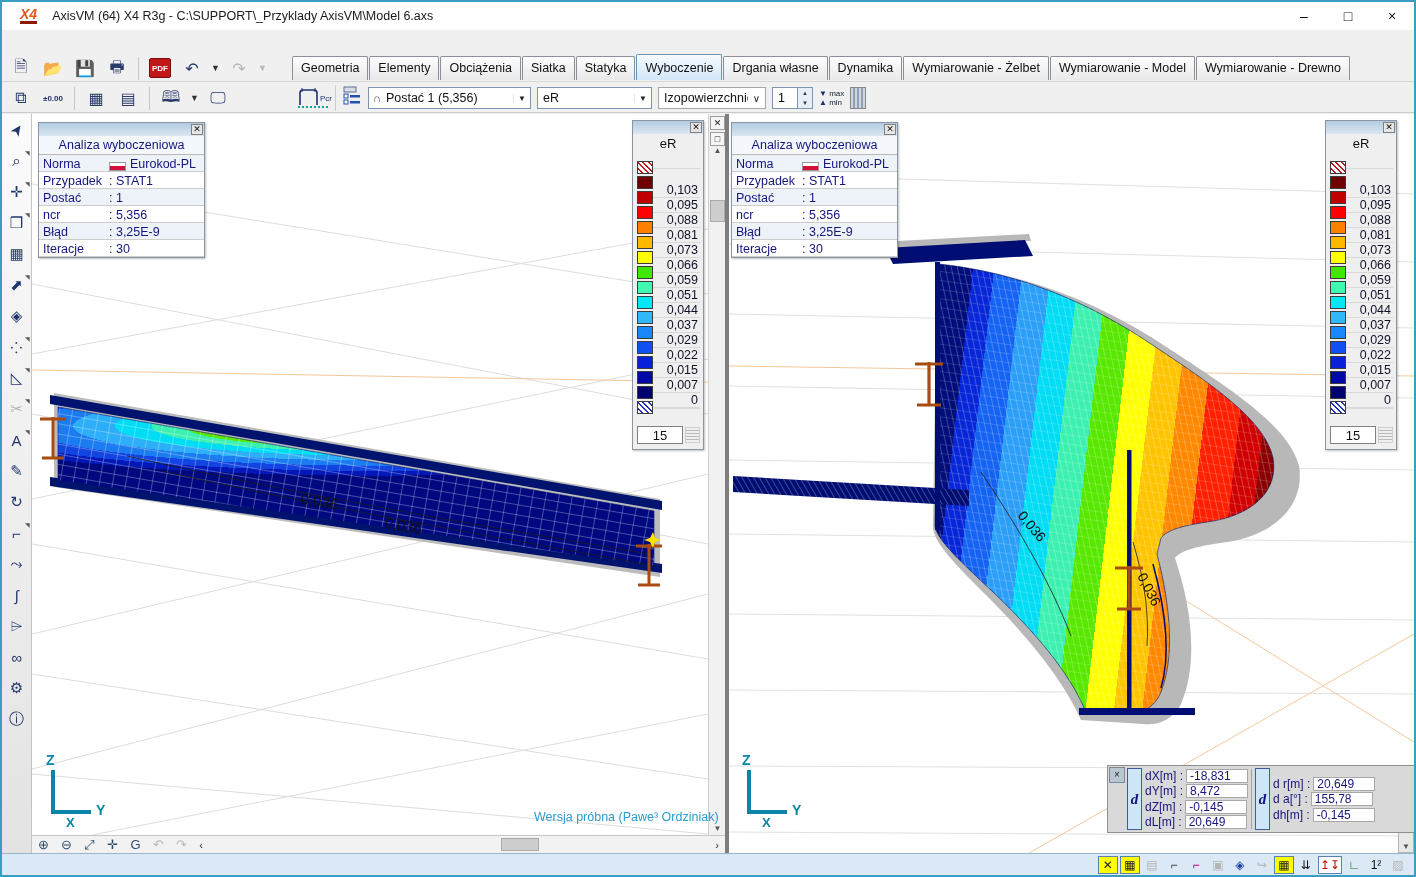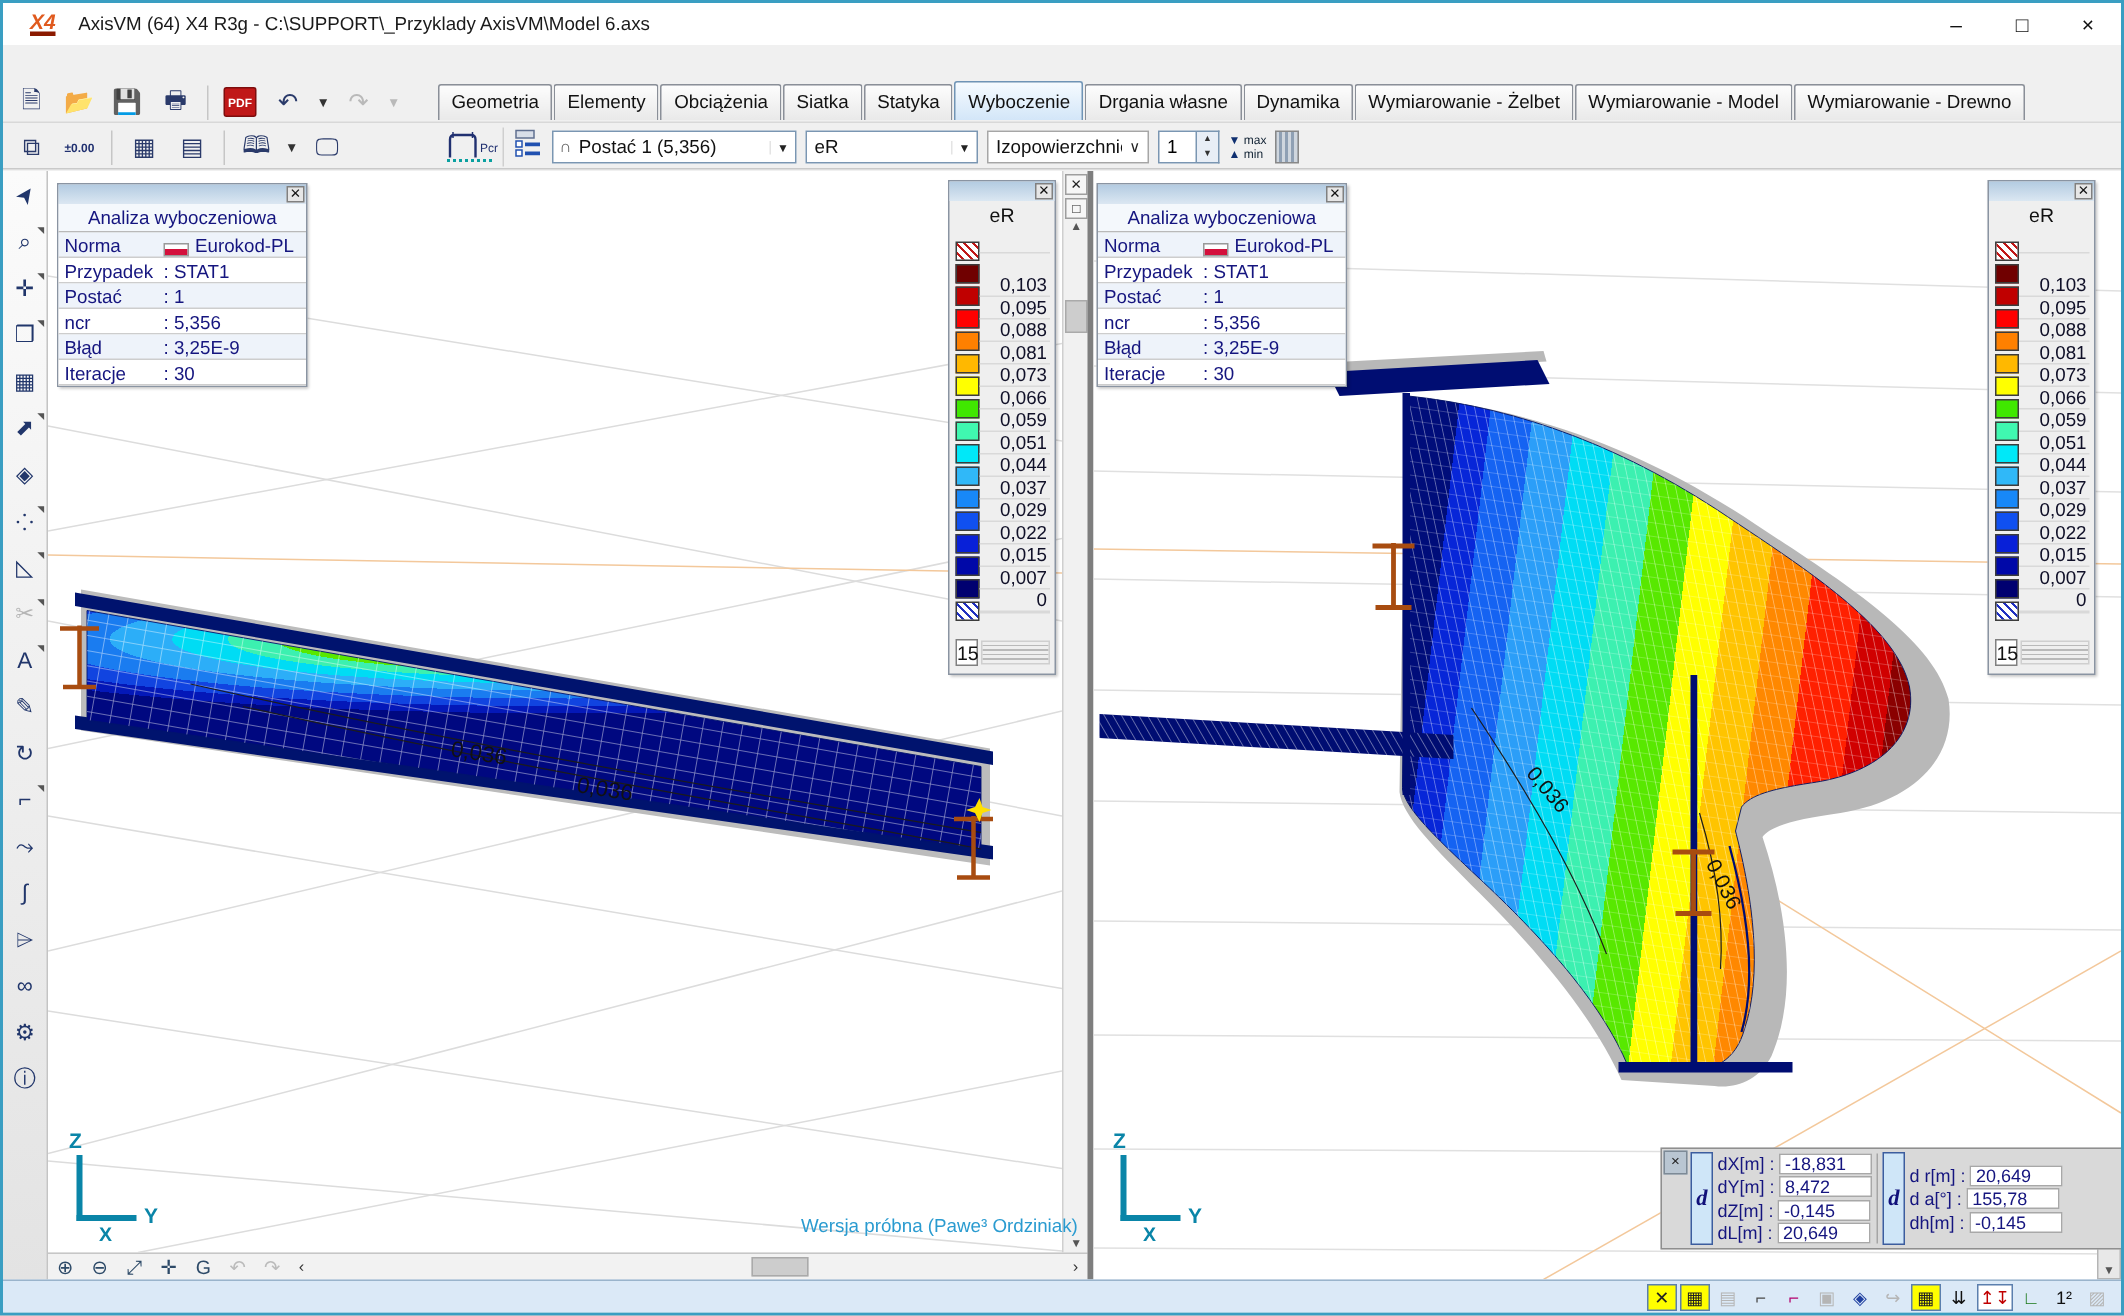--- a/index.html
+++ b/index.html
@@ -77,21 +77,21 @@
   .flag{width:17px;height:9px;margin-right:4px;border:1px solid #999;background:linear-gradient(#fff 0 40%,#d4103c 40% 100%);}
   .legend{width:72px;font-size:12.5px;color:#101028;}
   .lg-title{height:19px;text-align:center;line-height:19px;font-size:13px;color:#111;}
   .lg-body{padding:8px 3px 0 4px;}
   .lg-row{display:flex;align-items:flex-start;height:15px;}
   .lg-sw{width:16px;height:13px;border:1px solid #3c3c3c;flex:none;}
   .lg-val{flex:1;text-align:right;padding-right:2px;transform:translateY(7px);border-bottom:1px solid #d9d9d9;}
   .lg-hatch-r{background:repeating-linear-gradient(45deg,#fff 0 2.5px,#c01818 2.5px 4px);}
   .lg-hatch-b{background:repeating-linear-gradient(45deg,#fff 0 2.5px,#2030c0 2.5px 4px);}
   .lg-count{margin:10px 3px 5px 4px;display:flex;align-items:center;}
-  .lg-cbox{width:15px;height:18px;background:#fff;border:1px solid #808080;text-align:center;font-size:13px;line-height:17px;color:#111;}
+  .lg-cbox{width:46px;height:18px;background:#fff;border:1px solid #808080;text-align:center;font-size:13px;line-height:17px;color:#111;}
   .lg-lines{flex:1;height:16px;margin-left:2px;background:repeating-linear-gradient(#efefef 0 2px,#b9b9b9 2px 3px);border:1px solid #cfcfcf;}
   
   .coords{position:absolute;left:1105px;top:763px;width:309px;height:68px;background:#d9d9d9;border:1px solid #8f8f8f;display:flex;font-size:12px;color:#15157f;}
   .co-x{width:16px;height:16px;background:#b9c6d2;border:1px solid #7d8a96;margin:1px;text-align:center;font-size:10px;line-height:14px;color:#222;}
   .co-group{display:flex;margin:2px 1px;}
   .co-d{width:15px;background:#cfe6f8;border:1px solid #3c5d9e;color:#10107a;display:flex;align-items:center;justify-content:center;font:bold italic 15px "Liberation Serif",serif;margin-right:3px;}
   .co-rows{display:flex;flex-direction:column;justify-content:center;}
   .co-row{display:flex;align-items:center;height:15.5px;white-space:nowrap;}
   .co-lab{margin-right:3px;}
   .co-val{background:#fff;border:1px solid #a8a8a8;min-width:62px;padding:0 3px;height:14px;line-height:13px;}

